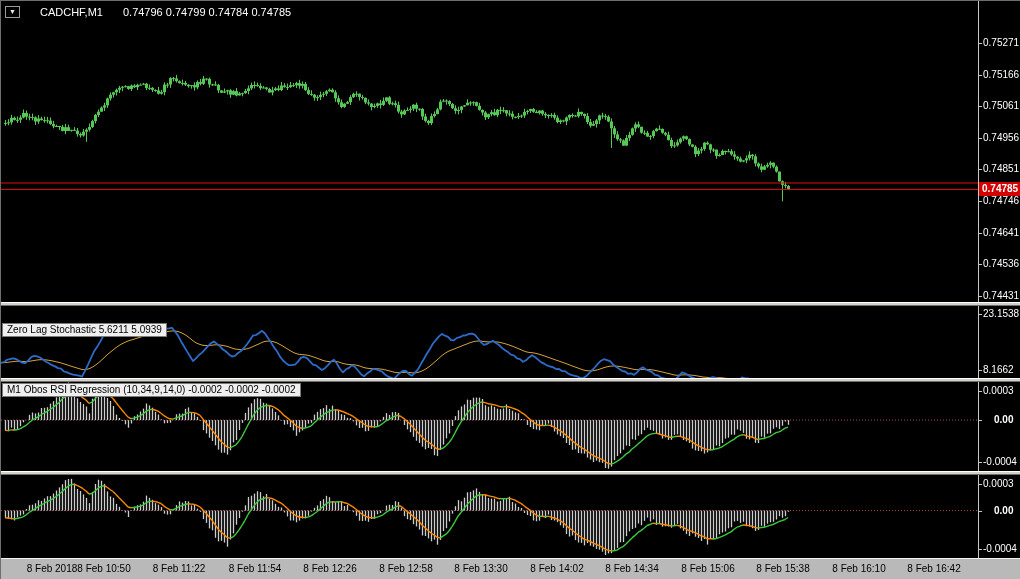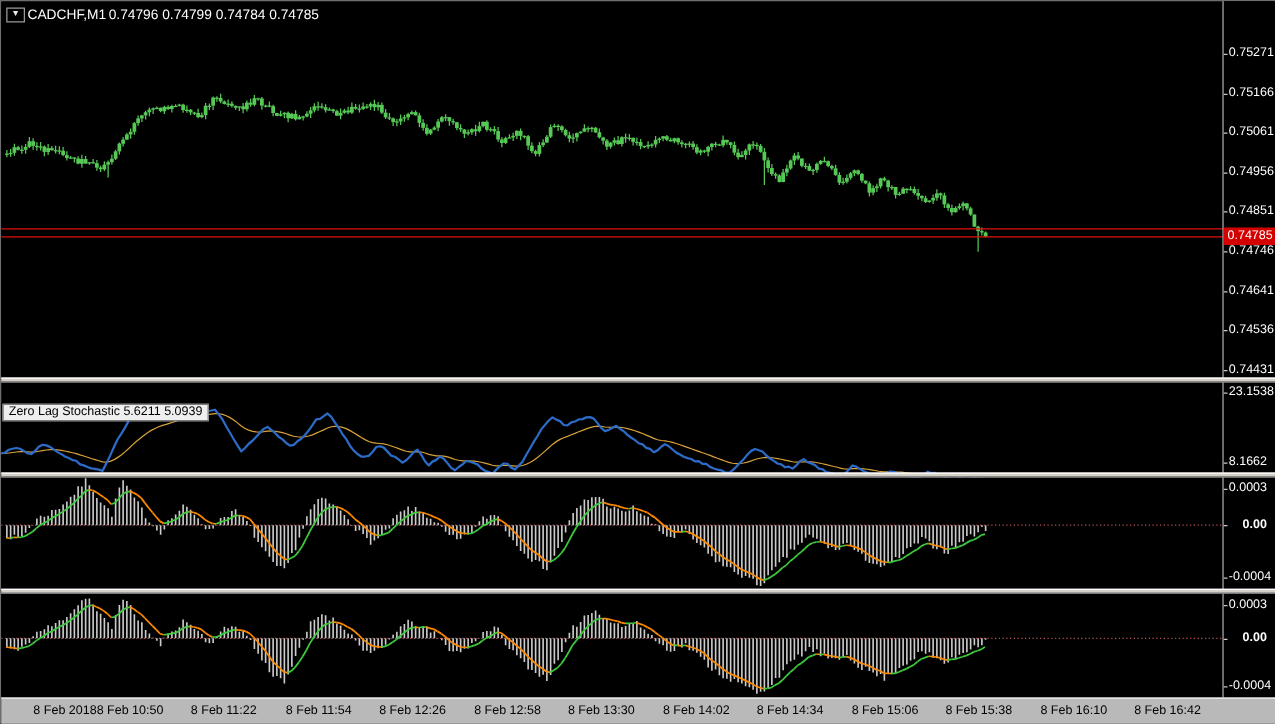--- a/index.html
+++ b/index.html
@@ -19,21 +19,21 @@
   .axis-sep-line { position:absolute; left:977px; top:0; width:1px; height:557px; background:#c8c8c8; z-index:2; }
   .axis-label { position:absolute; left:4px; color:#ffffff; font-size:10px; white-space:nowrap; }
   .axis-label.bold { font-weight:bold;padding-left:11px; }
   .axis-label::before { content:""; position:absolute; left:-4px; top:6px; width:3px; height:1px; background:#c8c8c8; }
   #price-tag { position:absolute; left:0; width:42px; height:14px; background:#d40000; color:#fff;
                font-size:10px; line-height:14px; padding-left:3px; z-index:4; }
   #bottom-axis { position:absolute; left:0; top:557px; width:1020px; height:22px; background:#b9b9b9;
                  border-top:1px solid #f2f2f2; z-index:3; }
   .time-label { position:absolute; top:4px; font-size:10px; color:#000; white-space:nowrap;
                 transform:translateX(-50%); }
-  .quote-header { position:absolute; top:4px; left:4px; display:flex; align-items:center; gap:2px;
+  .quote-header { position:absolute; top:4px; left:4px; display:flex; align-items:center; gap:20px;
                   z-index:6; color:#ffffff; font-size:11px; }
   .collapse-btn { width:15px; height:12px; border:1px solid #9a9a9a; background:#000; color:#e8e8e8;
                   font-size:7px; line-height:10px; text-align:center; cursor:pointer; }
   .ind-label { position:absolute; top:1px; left:1px; background:#efefef; border:1px solid #7a7a7a;
                color:#000; font-size:10px; padding:0 4px 1px 4px; z-index:5; white-space:nowrap; }
   svg { display:block; }
 </style>
 </head>
 <body>
 
@@ -1107,20 +1107,21 @@
         <line x1="760" y1="56.8" x2="763" y2="56.5" stroke="#3ecb3e" stroke-width="1.4"></line>
         <line x1="763" y1="56.5" x2="766" y2="55.3" stroke="#3ecb3e" stroke-width="1.4"></line>
         <line x1="766" y1="55.3" x2="769" y2="54.3" stroke="#3ecb3e" stroke-width="1.4"></line>
         <line x1="769" y1="54.3" x2="772" y2="52.5" stroke="#3ecb3e" stroke-width="1.4"></line>
         <line x1="772" y1="52.5" x2="775" y2="50.7" stroke="#3ecb3e" stroke-width="1.4"></line>
         <line x1="775" y1="50.7" x2="778" y2="49.8" stroke="#3ecb3e" stroke-width="1.4"></line>
         <line x1="778" y1="49.8" x2="781" y2="48.3" stroke="#3ecb3e" stroke-width="1.4"></line>
         <line x1="781" y1="48.3" x2="784" y2="46.1" stroke="#3ecb3e" stroke-width="1.4"></line>
         <line x1="784" y1="46.1" x2="787" y2="45.3" stroke="#3ecb3e" stroke-width="1.4"></line>
       </svg>
+    <div class="ind-label">M1 Obos RSI Regression (10,34,9,14,0) -0.0002 -0.0002 -0.0002</div>
   </div>
 
   <div class="separator" id="sep3"></div>
 
   <div class="pane" id="macd-pane">
     <svg id="macd-svg" width="978" height="83">
         <line x1="0" y1="35.6" x2="978" y2="35.6" stroke="#b05050" stroke-width="1" stroke-dasharray="1,2"></line>
         <line x1="4.5" y1="35.6" x2="4.5" y2="42.8" stroke="#cccccc" stroke-width="1.3"></line>
         <line x1="7.5" y1="35.6" x2="7.5" y2="43.7" stroke="#cccccc" stroke-width="1.3"></line>
         <line x1="10.5" y1="35.6" x2="10.5" y2="44.4" stroke="#cccccc" stroke-width="1.3"></line>
@@ -1643,21 +1644,21 @@
         <line x1="775" y1="48.2" x2="778" y2="46.5" stroke="#3ecb3e" stroke-width="1.4"></line>
         <line x1="778" y1="46.5" x2="781" y2="45.6" stroke="#3ecb3e" stroke-width="1.4"></line>
         <line x1="781" y1="45.6" x2="784" y2="44.5" stroke="#3ecb3e" stroke-width="1.4"></line>
         <line x1="784" y1="44.5" x2="787" y2="42.5" stroke="#3ecb3e" stroke-width="1.4"></line>
       </svg>
   </div>
 
   <div class="axis-sep-line"></div>
 
   <div id="right-axis">
-    <div id="price-tag" style="top: 181px;">0.74785</div>
+    <div id="price-tag" style="top: 181px; font-weight: bold;">0.74785</div>
   <div class="axis-label" style="top: 36px;">0.75271</div>
       <div class="axis-label" style="top: 68px;">0.75166</div>
       <div class="axis-label" style="top: 99px;">0.75061</div>
       <div class="axis-label" style="top: 131px;">0.74956</div>
       <div class="axis-label" style="top: 162px;">0.74851</div>
       <div class="axis-label" style="top: 194px;">0.74746</div>
       <div class="axis-label" style="top: 226px;">0.74641</div>
       <div class="axis-label" style="top: 257px;">0.74536</div>
       <div class="axis-label" style="top: 289px;">0.74431</div>
       <div class="axis-label" style="top: 307px;">23.1538</div>

